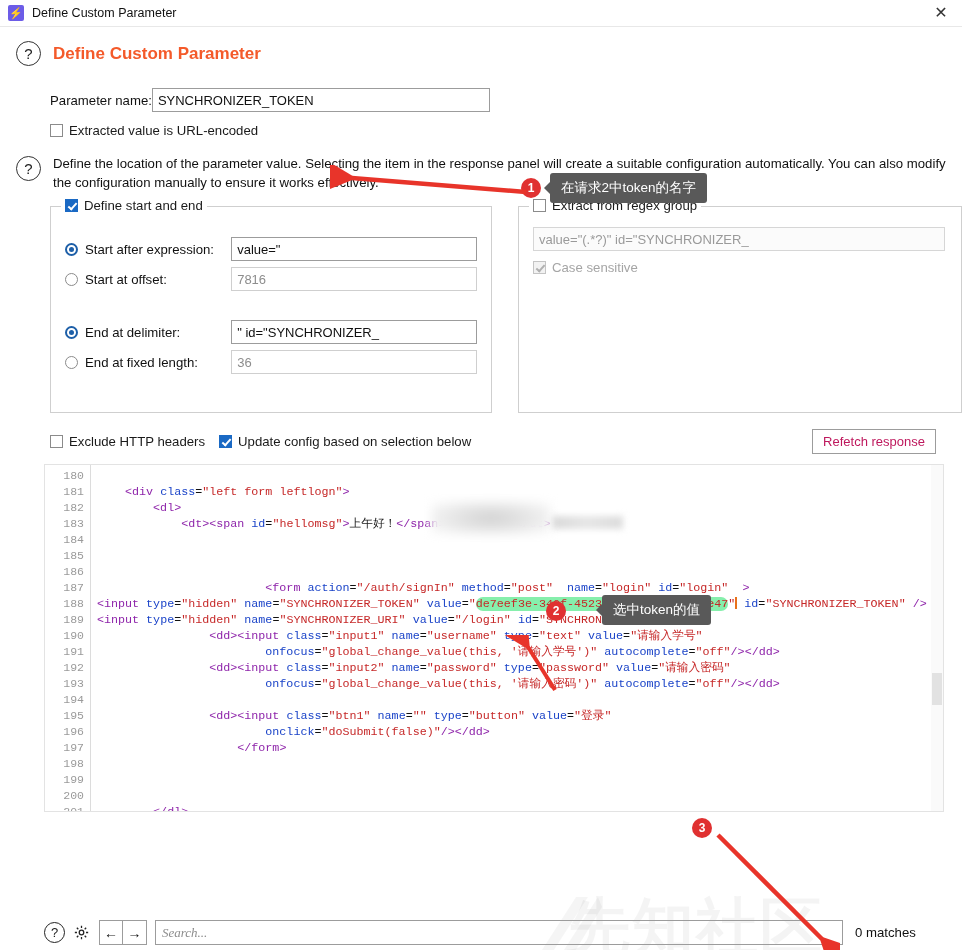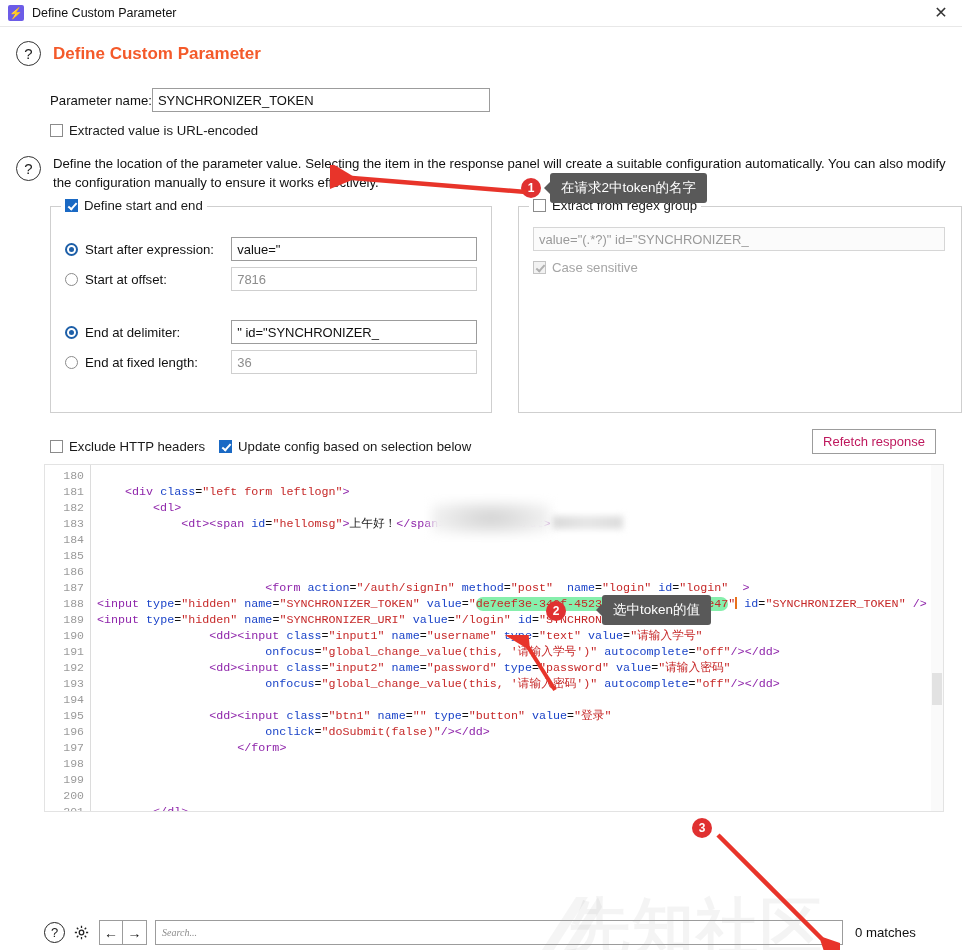--- a/index.html
+++ b/index.html
@@ -182,21 +182,21 @@
     width: 412px; height: 24px; margin-top: 4px;
     border: 1px solid #d6d6d6; background:#fbfbfb;
     font-size: 13px; padding: 0 5px; color:#9a9a9a;
     font-family:"Liberation Sans", sans-serif;
     outline:none;
   }
   .rx-cs { display:flex; align-items:center; margin-top: 9px; font-size: 13.2px; color:#a5a5a5; }
 
   
   .optbar {
-    display:flex; align-items:flex-end;
+    display:flex; align-items:center;
     margin: 16px 0 0 50px;
     width: 886px;
     position: relative;
     font-size: 13.2px;
   }
   .optbar .cb-row { margin: 0; }
   .optbar .sp { width: 14px; }
   .refetch {
     margin-left: auto;
     height: 25px; padding: 0 10px;
@@ -289,21 +289,21 @@
     width: 24px; height: 25px;
     border: 1px solid #9c9c9c; background:#fff;
     display:flex; align-items:center; justify-content:center;
     font-size: 14px; color:#111; cursor:default;
   }
   .nav-btn + .nav-btn { border-left: none; }
   .searchin {
     margin-left: 8px;
     width: 688px; height: 25px;
     border: 1px solid #9c9c9c; background: transparent;
-    font-size: 10px; padding: 0 6px;
+    font-size: 13px; padding: 0 6px;
     font-family: "Liberation Serif", serif;
     font-style: italic;
     color: #111;
     outline: none;
   }
   .searchin::placeholder { color:#8d8d8d; font-style: italic; }
   .matches { margin-left: 12px; font-size: 13.2px; color:#111; white-space:nowrap; }
 
   
   .anno-num {

